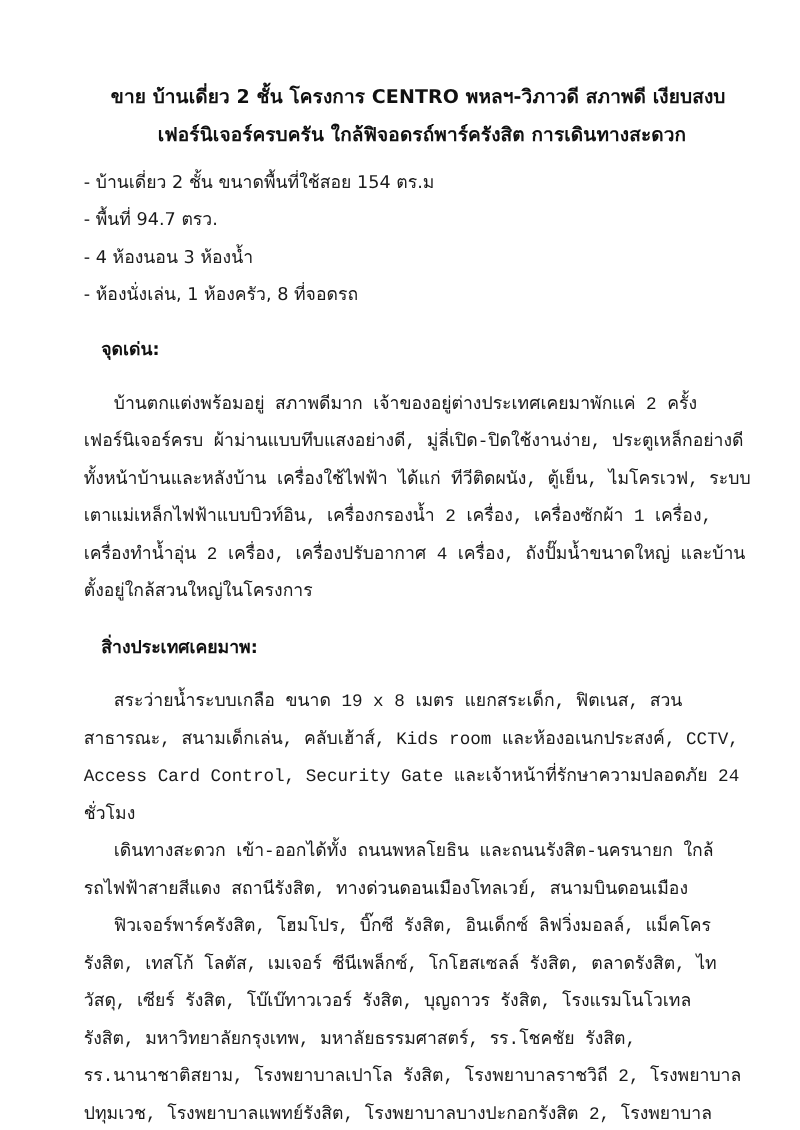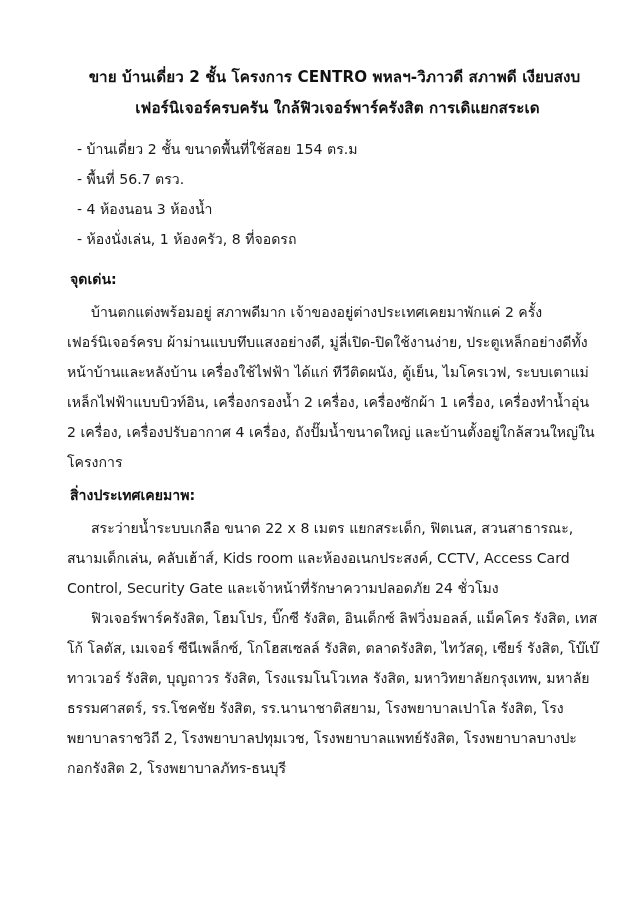--- a/index.html
+++ b/index.html
@@ -40,88 +40,90 @@
     display: block;
     white-space: nowrap;
   }
   .doc-title .title-line.line-2 {
     padding-left: 6px;
   }
 
   
   .spec-list {
     list-style: none;
-    margin: 10px;
+    margin: 0;
     padding: 0;
   }
   .spec-list li {
     font-size: 14.1px;
     line-height: 30px;
     white-space: nowrap;
     color: #1a1a1a;
   }
 
   
   .section-heading {
     font-weight: bold;
     font-size: 14.1px;
     line-height: 30px;
     color: #111111;
-    margin: 3px;
+    margin: 14px;
   }
 
   
   .section-body {
     font-size: 14.1px;
     line-height: 30px;
     margin: 0;
     text-align: justify;
     text-justify: inter-character;
     text-indent: 24px;
     color: #1a1a1a;
     word-break: break-word;
+    font-family: Liberation Mono, monospace;
   }
   .section-body:last-child {
     text-align: left;
   }
 
   .block {
     margin: 0;
   }
   .block + .block {
     margin-top: 0;
   }
 </style>
 </head>
 <body>
 
 <div class="page">
 
   <h1 class="doc-title">
     <span class="title-line line-1">ขาย บ้านเดี่ยว 2 ชั้น โครงการ CENTRO พหลฯ-วิภาวดี สภาพดี เงียบสงบ</span>
-    <span class="title-line line-2">เฟอร์นิเจอร์ครบครัน ใกล้ฟิวเจอร์พาร์ครังสิต การเดิแยกสระเด</span>
+    <span class="title-line line-2">เฟอร์นิเจอร์ครบครัน ใกล้ฟิจอดรถ์พาร์ครังสิต การเดินทางสะดวก</span>
   </h1>
 
   <ul class="spec-list">
     <li>- บ้านเดี่ยว 2 ชั้น ขนาดพื้นที่ใช้สอย 154 ตร.ม</li>
-    <li>- พื้นที่ 56.7 ตรว.</li>
+    <li>- พื้นที่ 94.7 ตรว.</li>
     <li>- 4 ห้องนอน 3 ห้องน้ำ</li>
     <li>- ห้องนั่งเล่น, 1 ห้องครัว, 8 ที่จอดรถ</li>
   </ul>
 
   <div class="block">
     <h2 class="section-heading">จุดเด่น:</h2>
     <p class="section-body">บ้านตกแต่งพร้อมอยู่ สภาพดีมาก เจ้าของอยู่ต่างประเทศเคยมาพักแค่ 2 ครั้ง เฟอร์นิเจอร์ครบ ผ้าม่านแบบทึบแสงอย่างดี, มู่ลี่เปิด-ปิดใช้งานง่าย, ประตูเหล็กอย่างดีทั้งหน้าบ้านและหลังบ้าน เครื่องใช้ไฟฟ้า ได้แก่ ทีวีติดผนัง, ตู้เย็น, ไมโครเวฟ, ระบบเตาแม่เหล็กไฟฟ้าแบบบิวท์อิน, เครื่องกรองน้ำ 2 เครื่อง, เครื่องซักผ้า 1 เครื่อง, เครื่องทำน้ำอุ่น 2 เครื่อง, เครื่องปรับอากาศ 4 เครื่อง, ถังปั๊มน้ำขนาดใหญ่ และบ้านตั้งอยู่ใกล้สวนใหญ่ในโครงการ</p>
   </div>
 
   <div class="block">
     <h2 class="section-heading">สิ่างประเทศเคยมาพ:</h2>
-    <p class="section-body">สระว่ายน้ำระบบเกลือ ขนาด 22 x 8 เมตร แยกสระเด็ก, ฟิตเนส, สวนสาธารณะ, สนามเด็กเล่น, คลับเฮ้าส์, Kids room และห้องอเนกประสงค์, CCTV, Access Card Control, Security Gate และเจ้าหน้าที่รักษาความปลอดภัย 24 ชั่วโมง</p>
+    <p class="section-body">สระว่ายน้ำระบบเกลือ ขนาด 19 x 8 เมตร แยกสระเด็ก, ฟิตเนส, สวนสาธารณะ, สนามเด็กเล่น, คลับเฮ้าส์, Kids room และห้องอเนกประสงค์, CCTV, Access Card Control, Security Gate และเจ้าหน้าที่รักษาความปลอดภัย 24 ชั่วโมง</p>
   </div>
 
   <div class="block">
+    <p class="section-body">เดินทางสะดวก เข้า-ออกได้ทั้ง ถนนพหลโยธิน และถนนรังสิต-นครนายก ใกล้รถไฟฟ้าสายสีแดง สถานีรังสิต, ทางด่วนดอนเมืองโทลเวย์, สนามบินดอนเมือง</p>
   </div>
 
   <div class="block">
     <p class="section-body">ฟิวเจอร์พาร์ครังสิต, โฮมโปร, บิ๊กซี รังสิต, อินเด็กซ์ ลิฟวิ่งมอลล์, แม็คโคร รังสิต, เทสโก้ โลตัส, เมเจอร์ ซีนีเพล็กซ์, โกโฮสเซลล์ รังสิต, ตลาดรังสิต, ไทวัสดุ, เซียร์ รังสิต, โบ๊เบ๊ทาวเวอร์ รังสิต, บุญถาวร รังสิต, โรงแรมโนโวเทล รังสิต, มหาวิทยาลัยกรุงเทพ, มหาลัยธรรมศาสตร์, รร.โชคชัย รังสิต, รร.นานาชาติสยาม, โรงพยาบาลเปาโล รังสิต, โรงพยาบาลราชวิถี 2, โรงพยาบาลปทุมเวช, โรงพยาบาลแพทย์รังสิต, โรงพยาบาลบางปะกอกรังสิต 2, โรงพยาบาลภัทร-ธนบุรี</p>
   </div>
 
 </div>
 
 </body></html>

